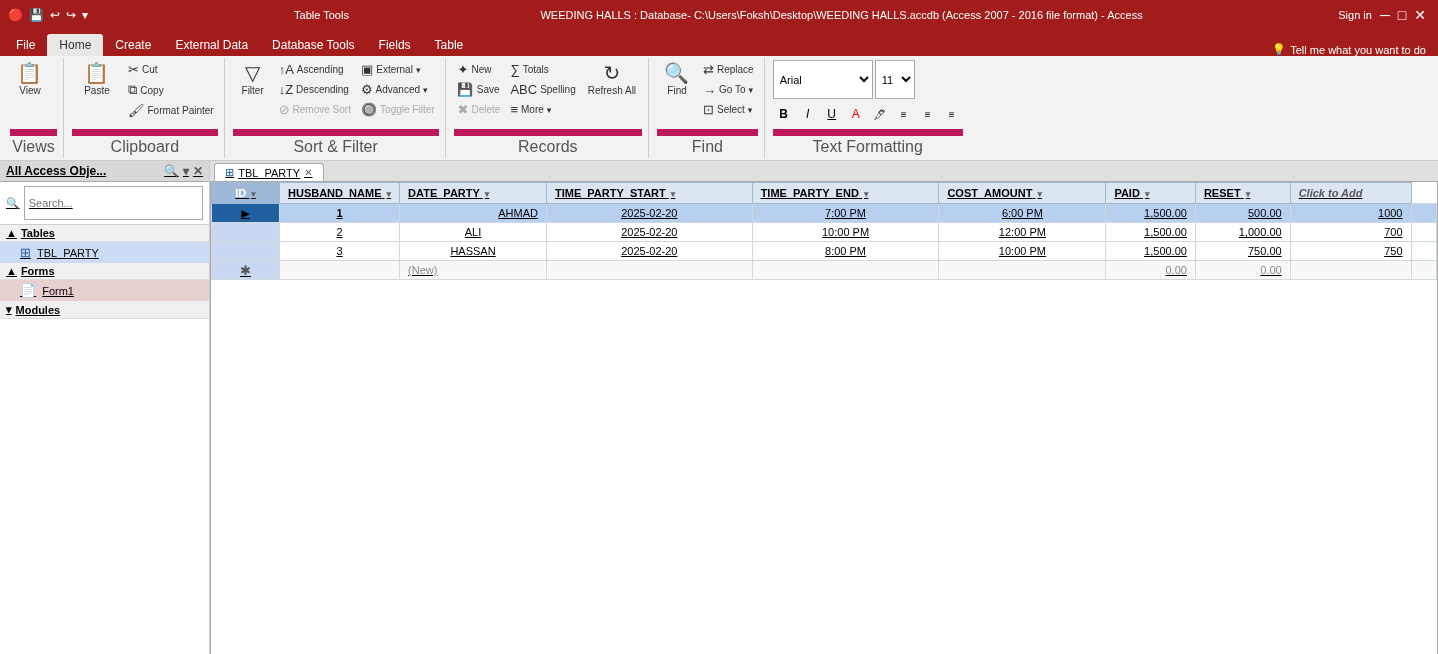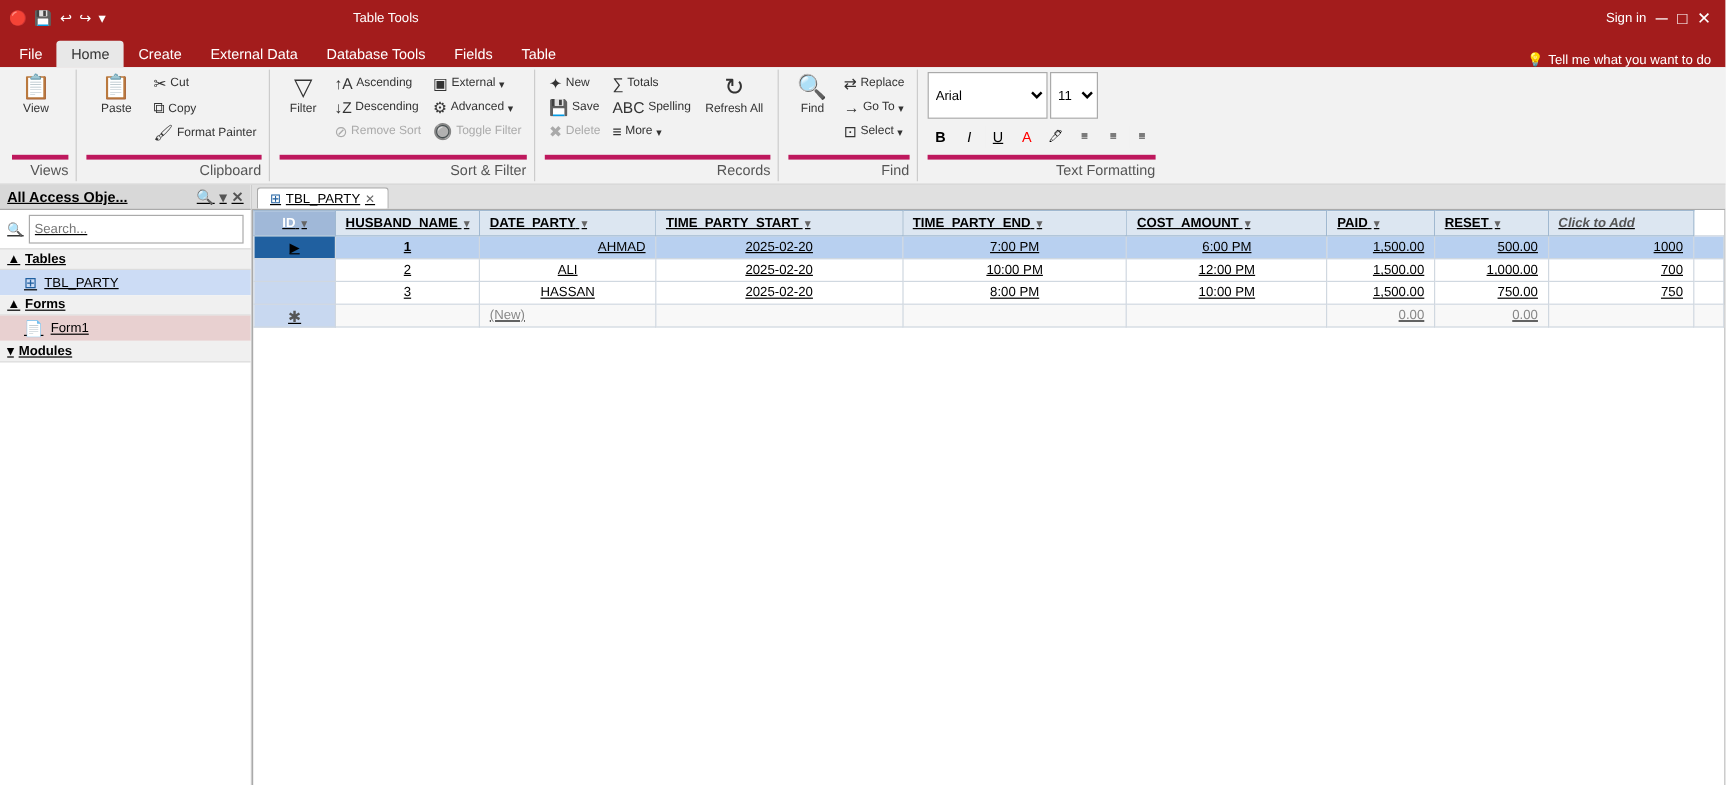--- a/index.html
+++ b/index.html
@@ -61,24 +61,24 @@
     }
     .ribbon-group:last-child { border-right: none; }
     .ribbon-group-content {
       display: flex;
       flex-direction: row;
       align-items: flex-start;
       gap: 2px;
       flex: 1;
     }
     .ribbon-group-label {
-      text-align: right;
-      font-size: 12px;
+      text-align: center;
+      font-size: 16px;
       color: #555;
-      border-top: 4px solid #be185d;
+      border-top: 7px solid #be185d;
       margin-top: 2px;
       padding-top: 2px;
     }
     .ribbon-btn {
       display: flex;
       flex-direction: column;
       align-items: center;
       justify-content: center;
       padding: 3px 6px;
       cursor: pointer;
@@ -155,21 +155,21 @@
     .sidebar-header-icons { display: flex; gap: 4px; font-size: 12px; color: #555; cursor: pointer; }
     .sidebar-search {
       display: flex;
       align-items: center;
       padding: 4px 6px;
       border-bottom: 1px solid #ccc;
       gap: 4px;
     }
     .sidebar-search-input {
       flex: 1;
-      height: 24px;
+      height: 34px;
       border: 1px solid #aaa;
       padding: 0 4px;
       font-size: 11px;
     }
     .sidebar-section {
       padding: 0;
     }
     .sidebar-section-header {
       background: #f0f0f0;
       padding: 2px 6px;
@@ -270,20 +270,23 @@
 <body>
 
 <div class="title-bar">
   <div class="title-bar-left">
     <span>🔴</span>
     <span>💾</span>
     <span>↩</span>
     <span>↪</span>
     <span>▾</span>
     <span style="margin-left:200px; font-size:11px;">Table Tools</span>
+  </div>
+  <div class="title-bar-center">
+    <span>WEEDING HALLS : Database- C:\Users\Foksh\Desktop\WEEDING HALLS.accdb (Access 2007 - 2016 file format)  -  Access</span>
   </div>
   <div class="title-bar-right">
     <span style="font-size:11px;">Sign in</span>
     <span>─</span>
     <span>□</span>
     <span>✕</span>
   </div>
 </div>
 
 <div class="ribbon-tabs">

